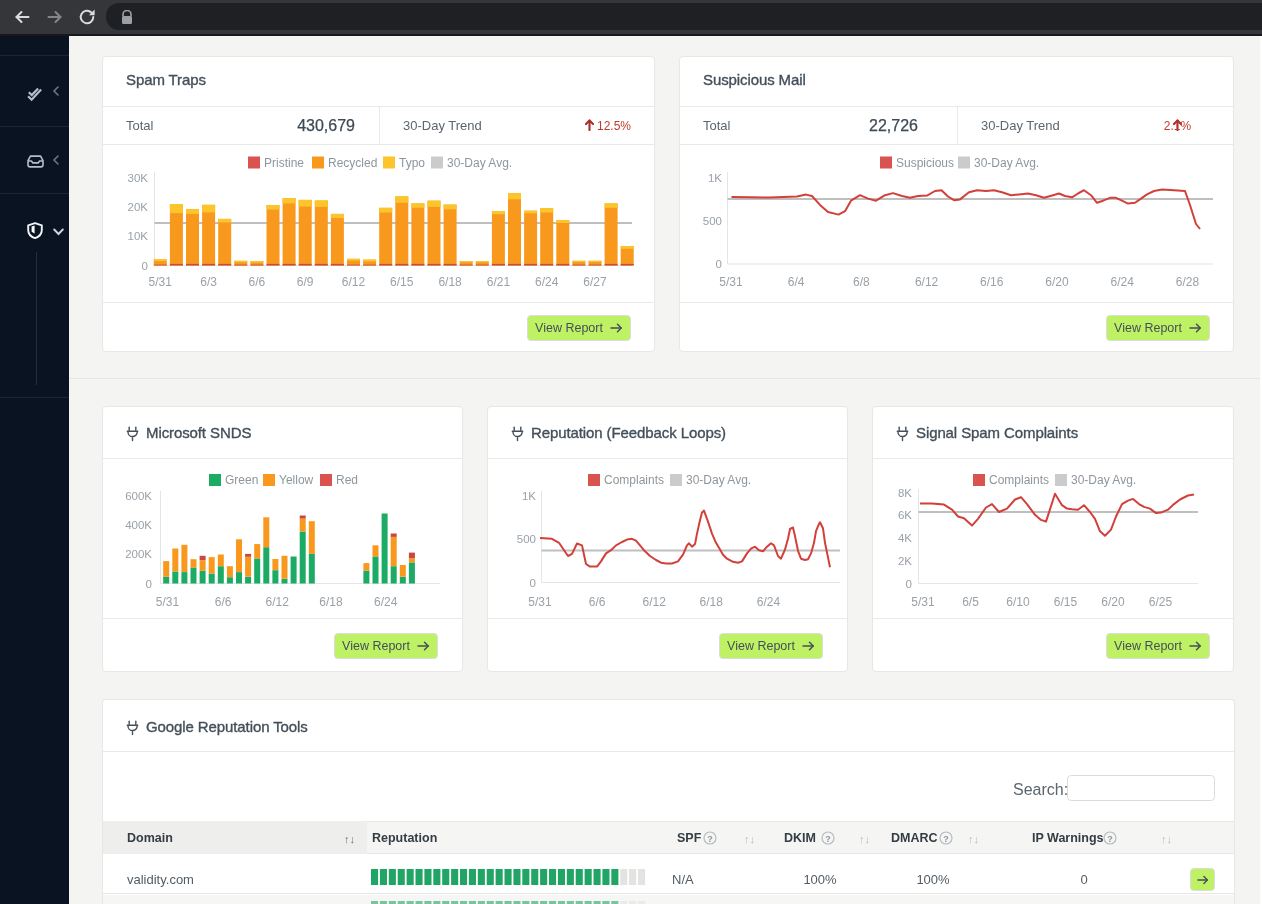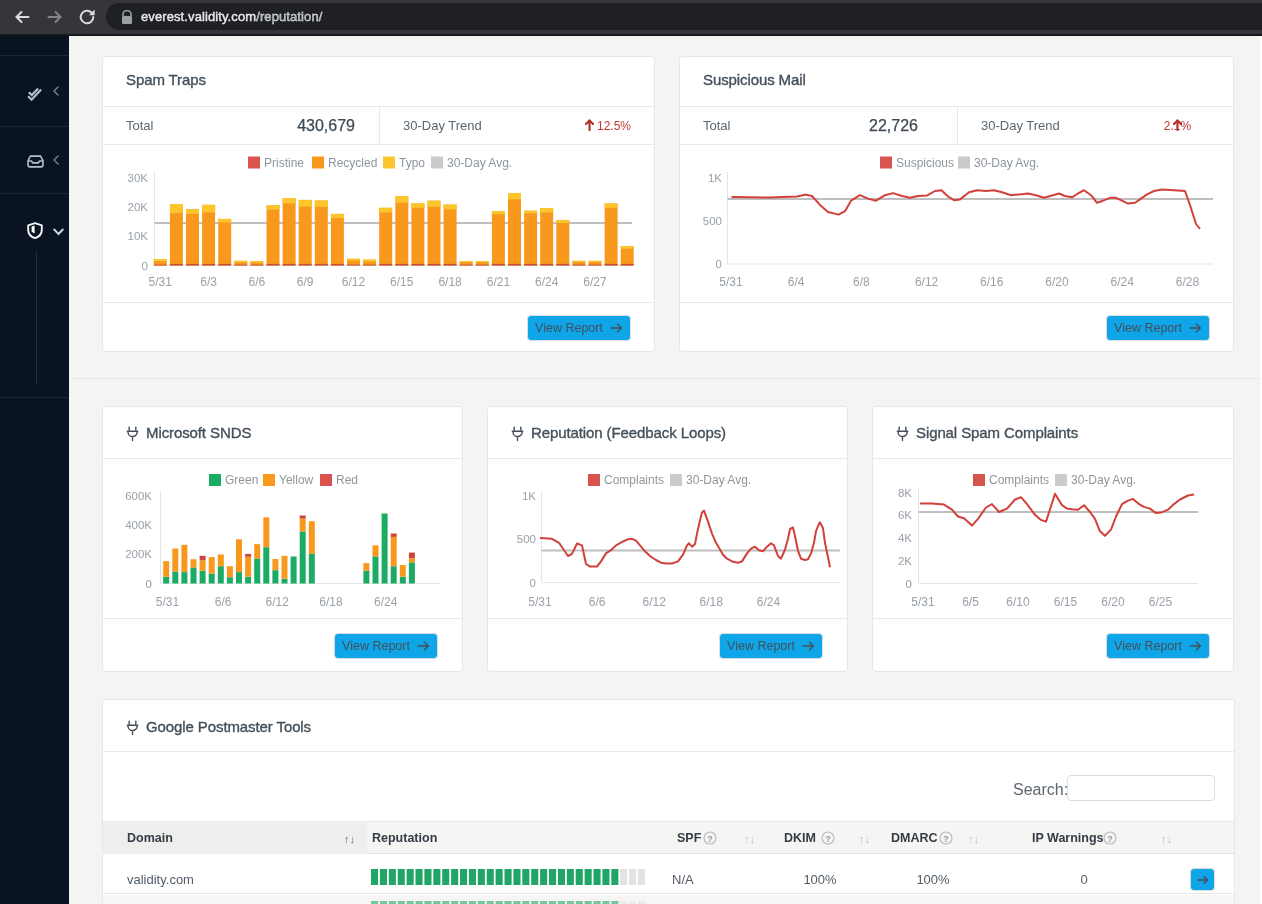--- a/index.html
+++ b/index.html
@@ -5,21 +5,21 @@
 body{font-family:"Liberation Sans", sans-serif;background:#f4f4f2;position:relative}
 #topbar{position:absolute;left:0;top:0;width:1262px;height:34px;background:#353639}
 #topline{position:absolute;left:0;top:34px;width:1262px;height:2px;background:#17181b}
 #sidebar{position:absolute;left:0;top:36px;width:69px;height:868px;background:#091321}
 #content{position:absolute;left:69px;top:36px;width:1193px;height:868px;background:#f4f4f2}
 .card{position:absolute;background:#fff;border:1px solid #e7e7e6;border-radius:4px}
 .ctitle{position:absolute;font-size:15px;color:#434f5a;letter-spacing:-0.1px;-webkit-text-stroke:0.35px #434f5a}
 .sep{position:absolute;background:#e9e9e8}
 .glabel{font-size:13px;color:#5b6670}
 .gval{font-size:16px;color:#3e4a56;-webkit-text-stroke:0.25px #3e4a56}
-.btn{position:absolute;border:1px solid #dbdddd;border-radius:4px;background:#0ea5e9;color:#454f59;font-size:12.5px;text-align:center}
+.btn{position:absolute;border:1px solid #dbdddd;border-radius:4px;background:#bef264;color:#454f59;font-size:12.5px;text-align:center}
 svg.chart{position:absolute}
 svg.plug{position:absolute}
 .red{color:#c13a31}
 </style></head><body>
 
 <div id="topbar">
 <svg width="20" height="20" viewBox="0 0 20 20" style="position:absolute;left:12px;top:7px">
       <g stroke="#dadce0" stroke-width="2" fill="none" stroke-linecap="round" stroke-linejoin="round">
         <path d="M16.5 10H4.5"></path>
         <path d="M9.5 5l-5 5 5 5"></path>
@@ -35,21 +35,20 @@
       <g stroke="#dadce0" stroke-width="2" fill="none" stroke-linecap="round">
         <path d="M15.3 9a6.3 6.3 0 1 1-1.9-4.5"></path>
       </g>
       <path d="M16.6 1.6v5.6h-5.6z" fill="#dadce0"></path>
     </svg>
 <div style="position:absolute;left:106px;top:3px;width:1170px;height:27px;border-radius:13px;background:#1f2023"></div>
 <svg width="12" height="15" viewBox="0 0 12 15" style="position:absolute;left:121px;top:10px">
       <path d="M2 6V4.5a4 4 0 0 1 8 0V6" fill="none" stroke="#9aa0a6" stroke-width="1.6"></path>
       <rect x="1" y="6" width="10" height="8" rx="1.2" fill="#9aa0a6"></rect>
     </svg>
-<div style="position:absolute;left:141px;top:3px;height:27px;line-height:27px;font-size:13px;color:#e9ebee;letter-spacing:.1px;-webkit-text-stroke:0.4px #e9ebee">everest.validity.com<span style="color:#9aa0a6">/reputation/</span></div>
 </div>
 <div id="topline"></div>
 
 <div id="sidebar">
 <div style="position:absolute;left:0;top:19px;width:69px;height:1px;background:#1d2733"></div>
 <div style="position:absolute;left:0;top:90px;width:69px;height:1px;background:#1d2733"></div>
 <div style="position:absolute;left:0;top:157px;width:69px;height:1px;background:#1d2733"></div>
 <div style="position:absolute;left:0;top:361px;width:69px;height:1px;background:#1d2733"></div>
 <div style="position:absolute;left:36px;top:216px;width:1px;height:133px;background:#222f3c"></div>
 <svg width="22" height="24" viewBox="0 0 22 24" style="position:absolute;left:24px;top:45px">
@@ -433,21 +432,21 @@
 <div class="card" style="left:102px;top:699px;width:1133px;height:205px;border-bottom:none;border-radius:4px 4px 0 0"></div>
 <svg class="plug" width="13" height="16" viewBox="0 0 13 16" style="left:126px;top:720px">
     <g fill="none" stroke="#454f59" stroke-width="1.4" stroke-linecap="round">
       <path d="M3.2 1.2v3"></path>
       <path d="M9.8 1.2v3"></path>
       <path d="M1.3 5.2h10.4"></path>
       <path d="M2 5.4v.5a4.6 4.6 0 0 0 9.2 0v-.5"></path>
       <path d="M6.5 11.7v2.8"></path>
     </g>
   </svg>
-<div class="ctitle" style="left:146px;top:718px">Google Postmaster Tools</div>
+<div class="ctitle" style="left:146px;top:718px">Google Reputation Tools</div>
 <div class="sep" style="left:103px;top:751px;width:1131px;height:1px"></div>
 <div style="position:absolute;left:1013px;top:781px;font-size:16px;color:#5b6670">Search:</div>
 <div style="position:absolute;left:1067px;top:775px;width:148px;height:26px;border:1px solid #dcdcdc;border-radius:4px;background:#fff"></div>
 <div style="position:absolute;left:103px;top:821px;width:1131px;height:33px;background:#f5f5f4;border-top:1px solid #e6e6e5;border-bottom:1px solid #e6e6e5"></div>
 <div style="position:absolute;left:103px;top:821px;width:264px;height:33px;background:#eeeeed"></div>
 <svg class="chart" width="1131" height="33" viewBox="103 821 1131 33" style="left:103px;top:821px">
     <text x="127" y="842" font-size="12.5" fill="#343c44" font-weight="bold" font-family="&quot;Liberation Sans&quot;, sans-serif">Domain</text>
     <text x="344" y="843" font-size="11" fill="#6a737b" font-family="&quot;Liberation Sans&quot;, sans-serif">↑↓</text>
     <text x="372" y="842" font-size="12.5" fill="#343c44" font-weight="bold" font-family="&quot;Liberation Sans&quot;, sans-serif">Reputation</text>
     <text x="677" y="842" font-size="12.5" fill="#343c44" font-weight="bold" font-family="&quot;Liberation Sans&quot;, sans-serif">SPF</text>

